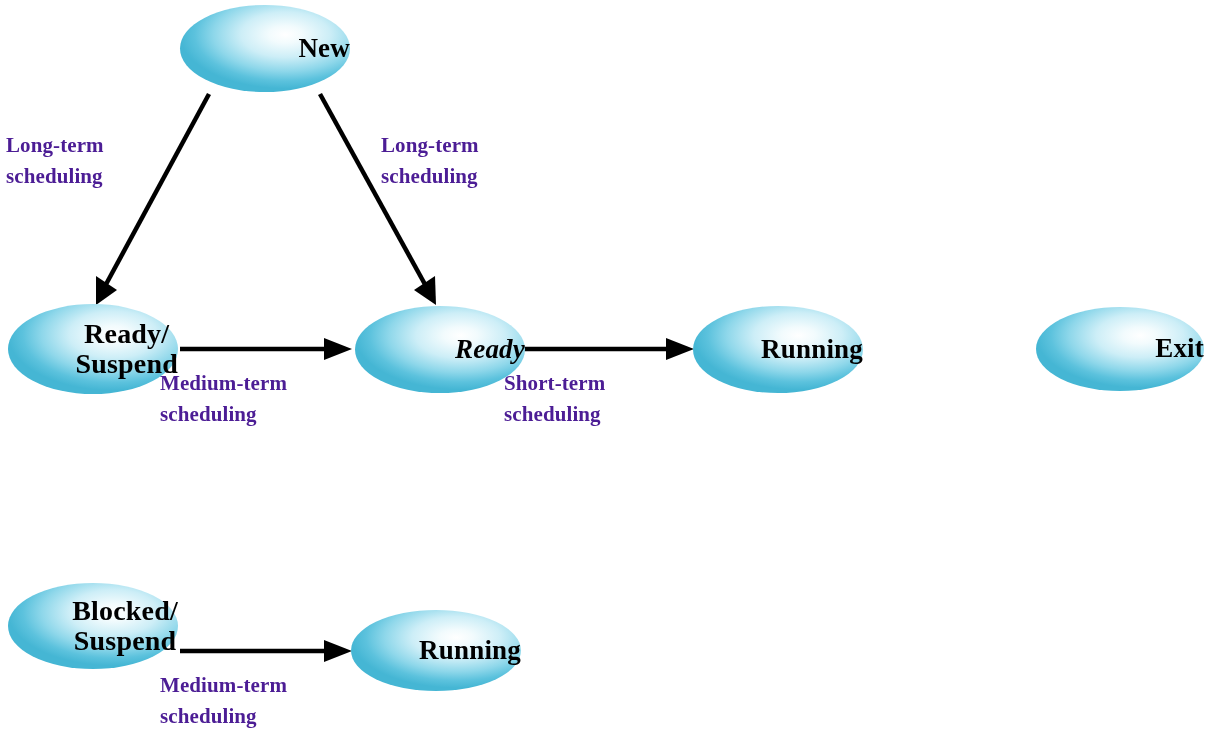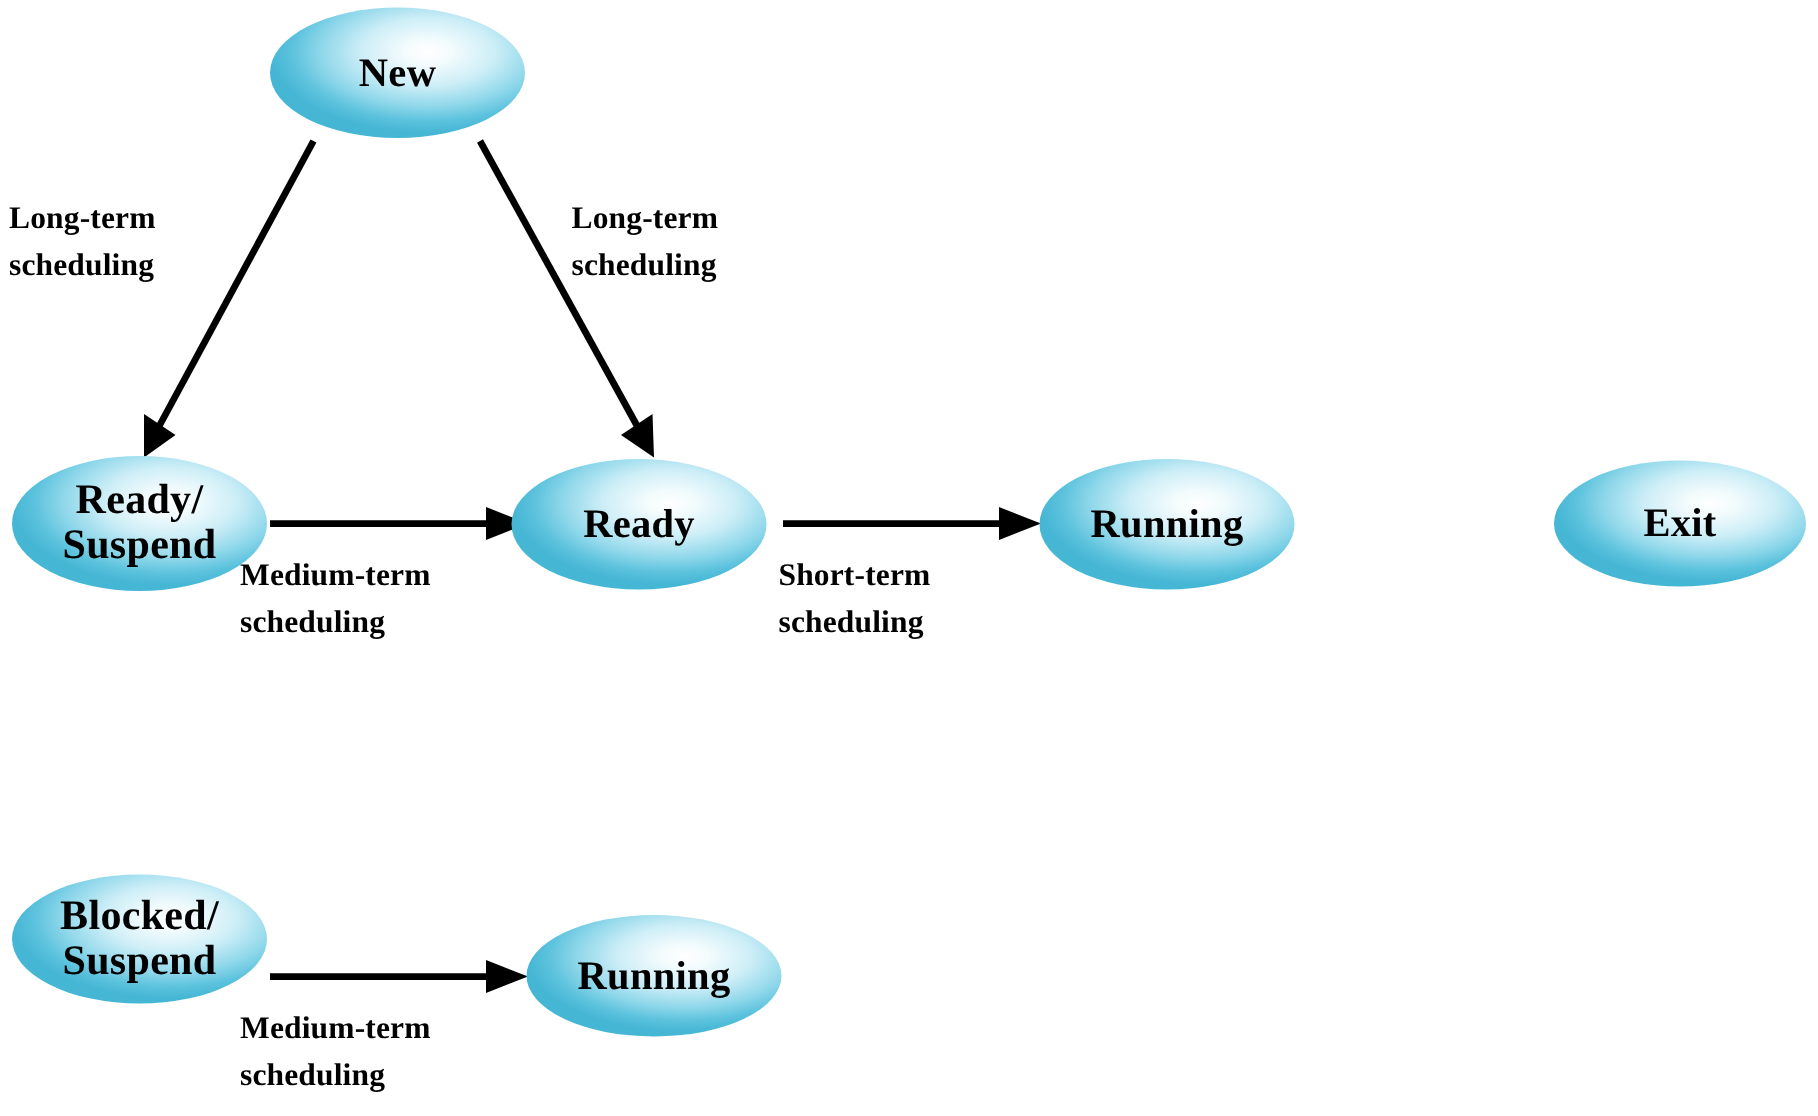--- a/index.html
+++ b/index.html
@@ -21,40 +21,40 @@
     background:
       radial-gradient(ellipse 62% 62% at 62% 34%,
         #ffffff 0%,
         #f2fbfd 16%,
         #cdeef7 42%,
         #8ed7ea 68%,
         #5cc2dd 86%,
         #45b6d4 100%);
     display: flex;
     align-items: center;
-    justify-content: center;
+    justify-content: flex-end;
     text-align: center;
     color: #000000;
     font-weight: bold;
     line-height: 1.08;
     box-sizing: border-box;
   }
   .node-label {
     display: block;
     position: relative;
     z-index: 2;
     white-space: pre-line;
     letter-spacing: 0.2px;
   }
   .node.big .node-label { font-size: 27px; }
   .node.small .node-label { font-size: 28px; }
 
   .edge-label {
     position: absolute;
-    color: #000000;
+    color: #4c1d95;
     font-weight: bold;
     font-size: 21px;
     line-height: 31px;
     white-space: pre-line;
     letter-spacing: 0.1px;
   }
   .edge-label.center { }
   .edge-label.left { text-align: left; }
 
   svg.arrows {
@@ -105,21 +105,21 @@
 
   <div class="node big" style="left:180px; top:5px; width:170px; height:87px;">
     <span class="node-label">New</span>
   </div>
 
   <div class="node small" style="left:8px; top:304px; width:170px; height:90px;">
     <span class="node-label">Ready/
 Suspend</span>
   </div>
 
-  <div class="node big" style="left:341px; top:306px; width:170px; height:87px;">
+  <div class="node big" style="left:355px; top:306px; width:170px; height:87px;font-style:italic;">
     <span class="node-label">Ready</span>
   </div>
 
   <div class="node big" style="left:693px; top:306px; width:170px; height:87px;">
     <span class="node-label">Running</span>
   </div>
 
   <div class="node big" style="left:1036px; top:307px; width:168px; height:84px;">
     <span class="node-label">Exit</span>
   </div>
@@ -135,19 +135,19 @@
 
   <div class="edge-label left" style="left:6px; top:130px; width:180px;">Long-term
 scheduling</div>
 
   <div class="edge-label left" style="left:381px; top:130px; width:190px;">Long-term
 scheduling</div>
 
   <div class="edge-label center" style="left:160px; top:368px; width:200px;">Medium-term
 scheduling</div>
 
-  <div class="edge-label center" style="left:519px; top:368px; width:200px;">Short-term
+  <div class="edge-label center" style="left:504px; top:368px; width:200px;">Short-term
 scheduling</div>
 
   <div class="edge-label center" style="left:160px; top:670px; width:200px;">Medium-term
 scheduling</div>
 
 </div>
 
 </body></html>

